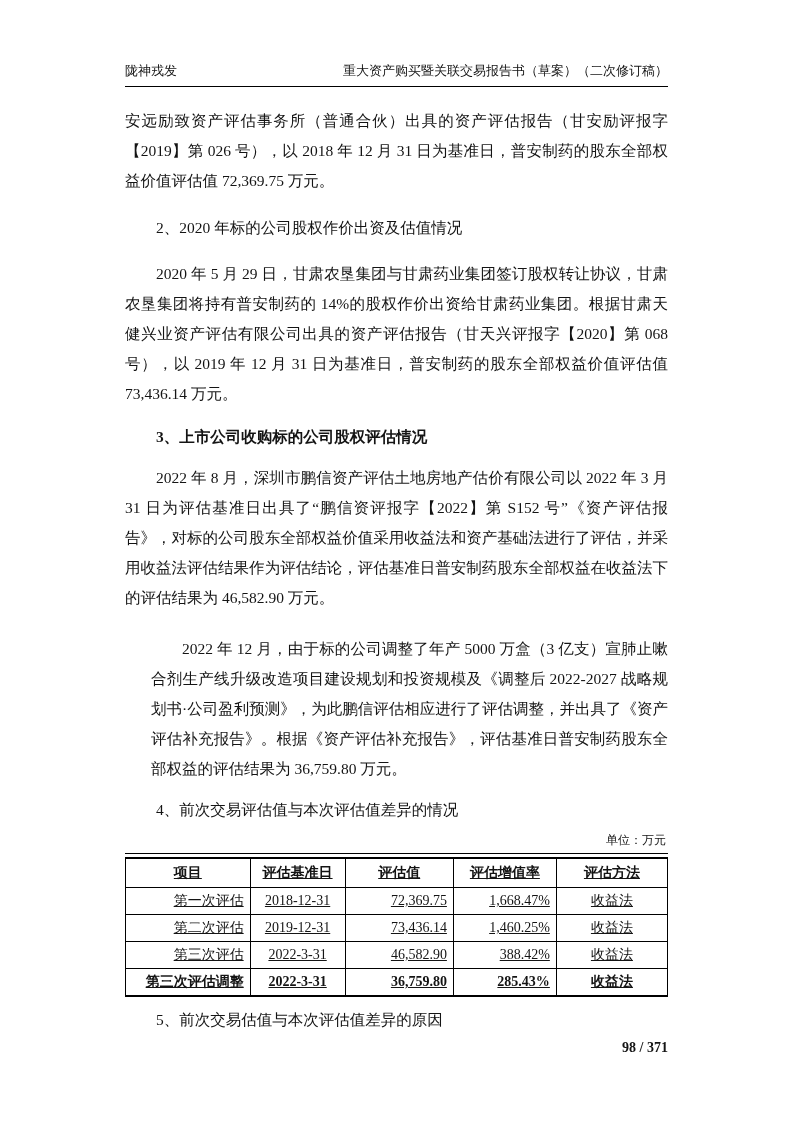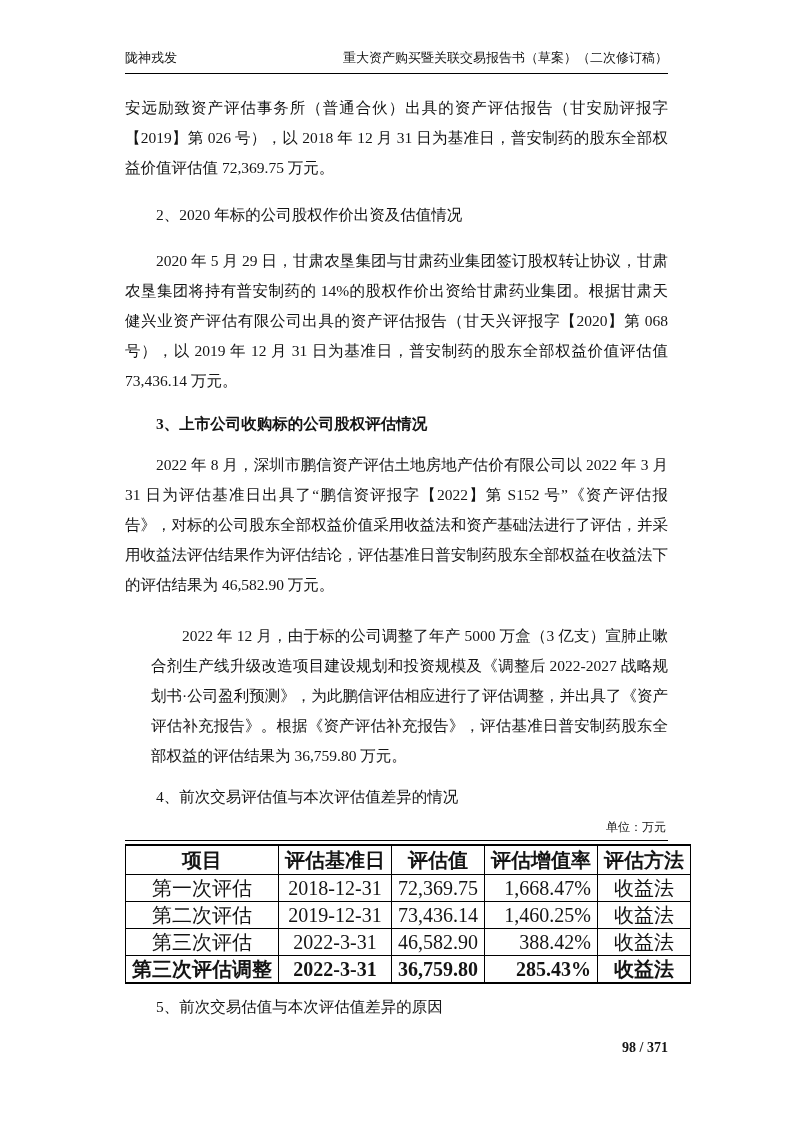--- a/index.html
+++ b/index.html
@@ -6,21 +6,21 @@
   body { background:#888; }
   .page {
     position:relative;
     width:793px; height:1122px;
     margin:0 auto;
     background:#ffffff;
     font-family:"Liberation Serif","DejaVu Serif",serif;
     color:#141414;
     overflow:hidden;
   }
-  .content { position:absolute; left:125px; top:0; width:543px; }
+  .content { position:absolute; left:125px; top:13px; width:543px; }
 
   .page-header {
     display:flex; justify-content:space-between; align-items:flex-end;
     padding-top:50px; padding-bottom:7px;
     border-bottom:1.5px solid #000;
     font-size:13px; line-height:16px;
   }
   .main { padding-top:19px; }
 
   .para {
@@ -52,37 +52,38 @@
   .table-wrap {
     border-top:1px solid #000;
     padding-top:3px;
     margin:0 0 12px 0;
   }
   table.valuation {
     width:100%;
     border-collapse:collapse;
     border-top:2.5px solid #000;
     border-bottom:2.5px solid #000;
-    font-size:20px;
+    font-size:14px;
+    text-decoration:underline;
   }
   table.valuation th, table.valuation td {
     border:1px solid #000;
     height:24px;
     padding:1px 6px;
     line-height:18px;
     white-space:nowrap;
   }
   table.valuation th {
     font-weight:bold; text-align:center;
     border-bottom:1.5px solid #000;
     height:26px;
   }
   .c0 { width:23%; }  .c1 { width:17.5%; } .c2 { width:20%; }
   .c3 { width:19%; }  .c4 { width:20.5%; }
-  td.al { text-align:center;  padding-left:9px; }
+  td.al { text-align:right;  padding-left:9px; }
   td.ac { text-align:center; }
   td.ar { text-align:right; padding-right:9px; }
   tr.total td { font-weight:bold; }
 
   .page-footer {
     position:absolute; right:125px; top:1040px;
     font-size:14px; font-weight:bold;
   }
 </style>
 </head>

